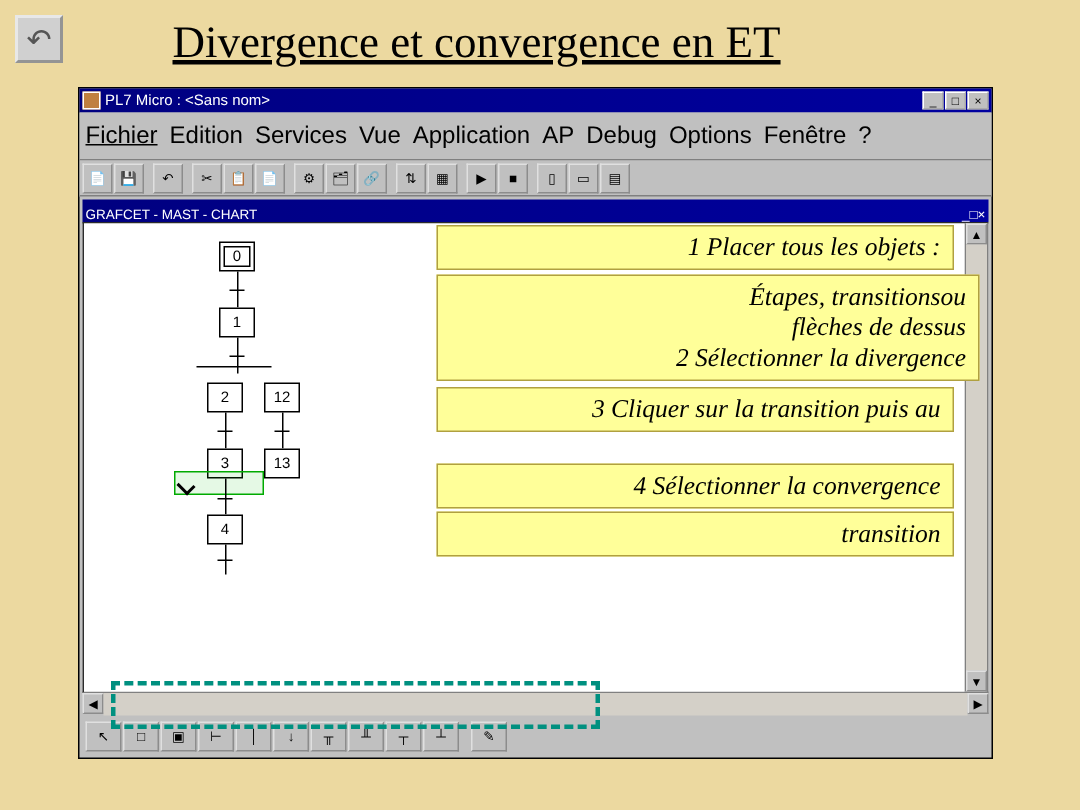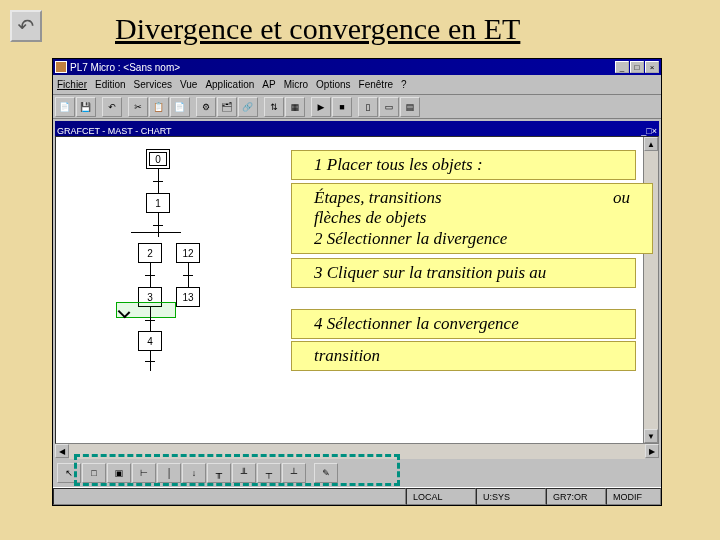--- a/index.html
+++ b/index.html
@@ -60,24 +60,24 @@
     background: #c0c0c0;
     border: 1px outset #fff;
     margin-left: 1px;
     font-size: 8px;
     color: #000;
     display: flex;
     align-items: center;
     justify-content: center;
   }
   .menubar {
-    height: 20px;
+    height: 32px;
     background: #c0c0c0;
     font-family: "MS Sans Serif", sans-serif;
-    font-size: 10px;
+    font-size: 16px;
     display: flex;
     align-items: center;
     padding: 0 4px;
     gap: 8px;
     border-bottom: 1px solid #808080;
   }
   .menubar span { white-space: nowrap; }
   .toolbar {
     height: 24px;
     background: #c0c0c0;
@@ -213,22 +213,23 @@
   }
   
   .callout {
     position: absolute;
     background: #ffff99;
     border: 1px solid #b0a040;
     font-family: "Times New Roman", serif;
     font-style: italic;
     font-size: 17px;
     line-height: 1.2;
-    padding: 4px 22px;
+    padding: 4px 8px;
     color: #000;
+    text-align: right;
   }
   
   .dash-box {
     position: absolute;
     border: 3px dashed #009080;
     pointer-events: none;
   }
 </style>
 </head>
 <body>
@@ -249,21 +250,21 @@
     <div class="winbtn">×</div>
   </div>
 
   <div class="menubar">
     <span><u>Fichier</u></span>
     <span>Edition</span>
     <span>Services</span>
     <span>Vue</span>
     <span>Application</span>
     <span>AP</span>
-    <span>Micro</span>
+    <span>Debug</span>
     <span>Options</span>
     <span>Fenêtre</span>
     <span>?</span>
   </div>
 
   <div class="toolbar">
     <div class="tbtn">📄</div>
     <div class="tbtn">💾</div>
     <div class="tsep"></div>
     <div class="tbtn">↶</div>
@@ -360,38 +361,31 @@
     <div class="tbtn">│</div>
     <div class="tbtn">↓</div>
     <div class="tbtn">╥</div>
     <div class="tbtn">╨</div>
     <div class="tbtn">┬</div>
     <div class="tbtn">┴</div>
     <div style="width:6px;"></div>
     <div class="tbtn">✎</div>
   </div>
 
-  <div class="statusbar">
-    <div class="cell grow"></div>
-    <div class="cell" style="width:70px">LOCAL</div>
-    <div class="cell" style="width:70px">U:SYS</div>
-    <div class="cell" style="width:60px">GR7:OR</div>
-    <div class="cell" style="width:55px">MODIF</div>
-  </div>
 </div>
 
 <div class="callout" style="left:291px; top:150px; width:345px;">
   <div>1 Placer tous les objets :</div>
 </div>
 <div class="callout" style="left:291px; top:183px; width:362px;">
   <div>
     <span>Étapes, transitions</span>
     <span style="float:right; font-style:italic;">ou</span>
   </div>
-  <div>flèches de objets</div>
+  <div>flèches de dessus</div>
   <div>2 Sélectionner la divergence</div>
 </div>
 <div class="callout" style="left:291px; top:258px; width:345px;">
   <div>3 Cliquer sur la transition puis au</div>
 </div>
 <div class="callout" style="left:291px; top:309px; width:345px;">
   <div>4 Sélectionner la convergence</div>
 </div>
 <div class="callout" style="left:291px; top:341px; width:345px;">
   <div>transition</div>

